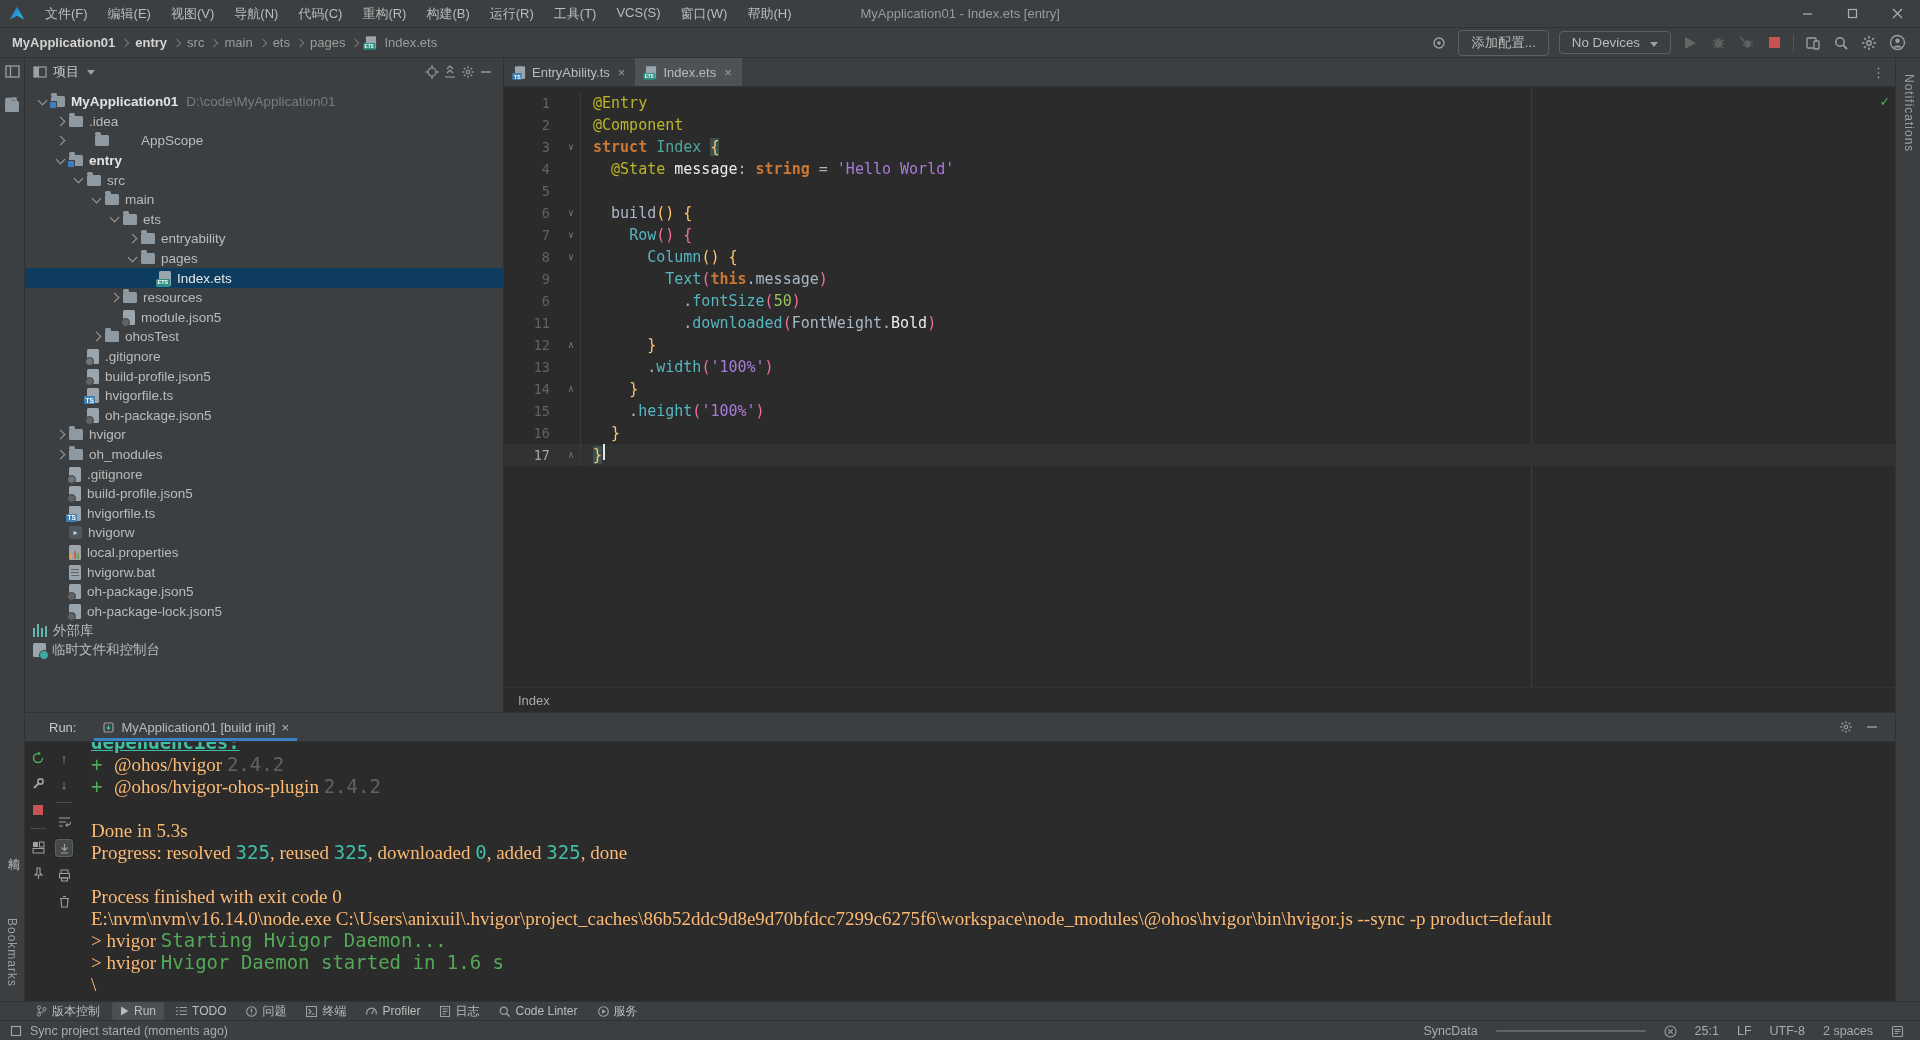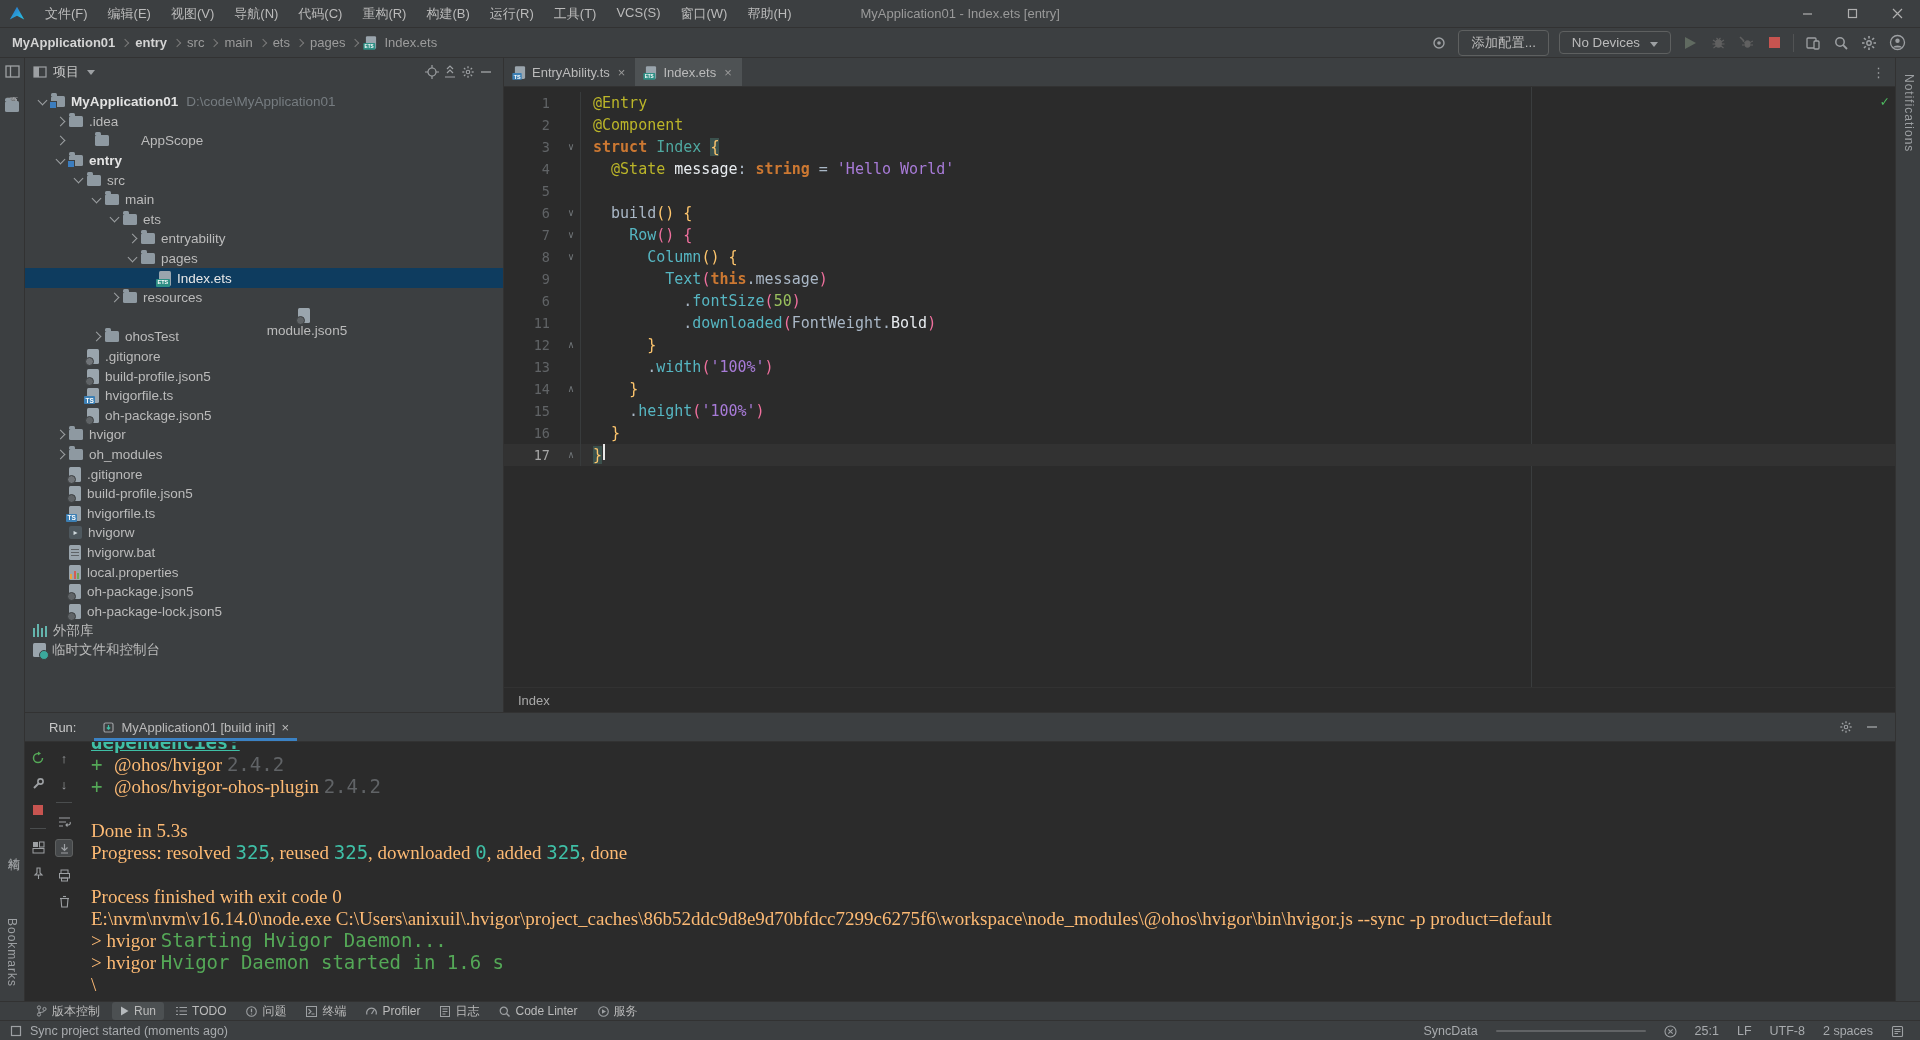--- a/index.html
+++ b/index.html
@@ -400,21 +400,21 @@
           </span>
           <span class="lbl">Index.ets</span>
         </div>
         <div class="trow" style="padding-left: 80px;">
           <span class="chev-slot">
             <span class="chev r"></span>
           </span>
           <span class="ico-folder"></span>
           <span class="lbl">resources</span>
         </div>
-        <div class="trow" style="padding-left: 80px; flex-direction: column;">
+        <div class="trow" style="padding-left: 80px;">
           <span class="chev-slot"></span>
           <span class="ico-file">
             <i class="dot-b"></i>
           </span>
           <span class="lbl">module.json5</span>
         </div>
         <div class="trow" style="padding-left: 62px;">
           <span class="chev-slot">
             <span class="chev r"></span>
           </span>
@@ -481,36 +481,36 @@
           <span class="chev-slot"></span>
           <span class="ico-file">
             <span class="tag ts">TS</span>
           </span>
           <span class="lbl">hvigorfile.ts</span>
         </div>
         <div class="trow" style="padding-left: 26px;">
           <span class="chev-slot"></span>
           <span class="ico-exe">▸</span>
           <span class="lbl">hvigorw</span>
-        </div>
-        <div class="trow" style="padding-left: 26px;">
-          <span class="chev-slot"></span>
-          <span class="ico-file">
-            <i style="position: absolute; left: 2px; top: 4px; width: 8px; height: 1.5px; background: rgb(95, 99, 102); box-shadow: rgb(95, 99, 102) 0px 3px 0px, rgb(95, 99, 102) 0px 6px 0px;"></i>
-          </span>
-          <span class="lbl">hvigorw.bat</span>
         </div>
         <div class="trow" style="padding-left: 26px;">
           <span class="chev-slot"></span>
           <span class="ico-file bars">
             <i style="position: absolute; left: 1px; bottom: 1px; width: 2px; height: 5px; background: rgb(232, 163, 61);"></i>
             <i style="position: absolute; left: 4.5px; bottom: 1px; width: 2px; height: 8px; background: rgb(211, 92, 84);"></i>
             <i style="position: absolute; left: 8px; bottom: 1px; width: 2px; height: 6px; background: rgb(107, 166, 87);"></i>
           </span>
           <span class="lbl">local.properties</span>
+        </div>
+        <div class="trow" style="padding-left: 26px;">
+          <span class="chev-slot"></span>
+          <span class="ico-file">
+            <i style="position: absolute; left: 2px; top: 4px; width: 8px; height: 1.5px; background: rgb(95, 99, 102); box-shadow: rgb(95, 99, 102) 0px 3px 0px, rgb(95, 99, 102) 0px 6px 0px;"></i>
+          </span>
+          <span class="lbl">hvigorw.bat</span>
         </div>
         <div class="trow" style="padding-left: 26px;">
           <span class="chev-slot"></span>
           <span class="ico-file">
             <i class="dot-b"></i>
           </span>
           <span class="lbl">oh-package.json5</span>
         </div>
         <div class="trow" style="padding-left: 26px;">
           <span class="chev-slot"></span>

